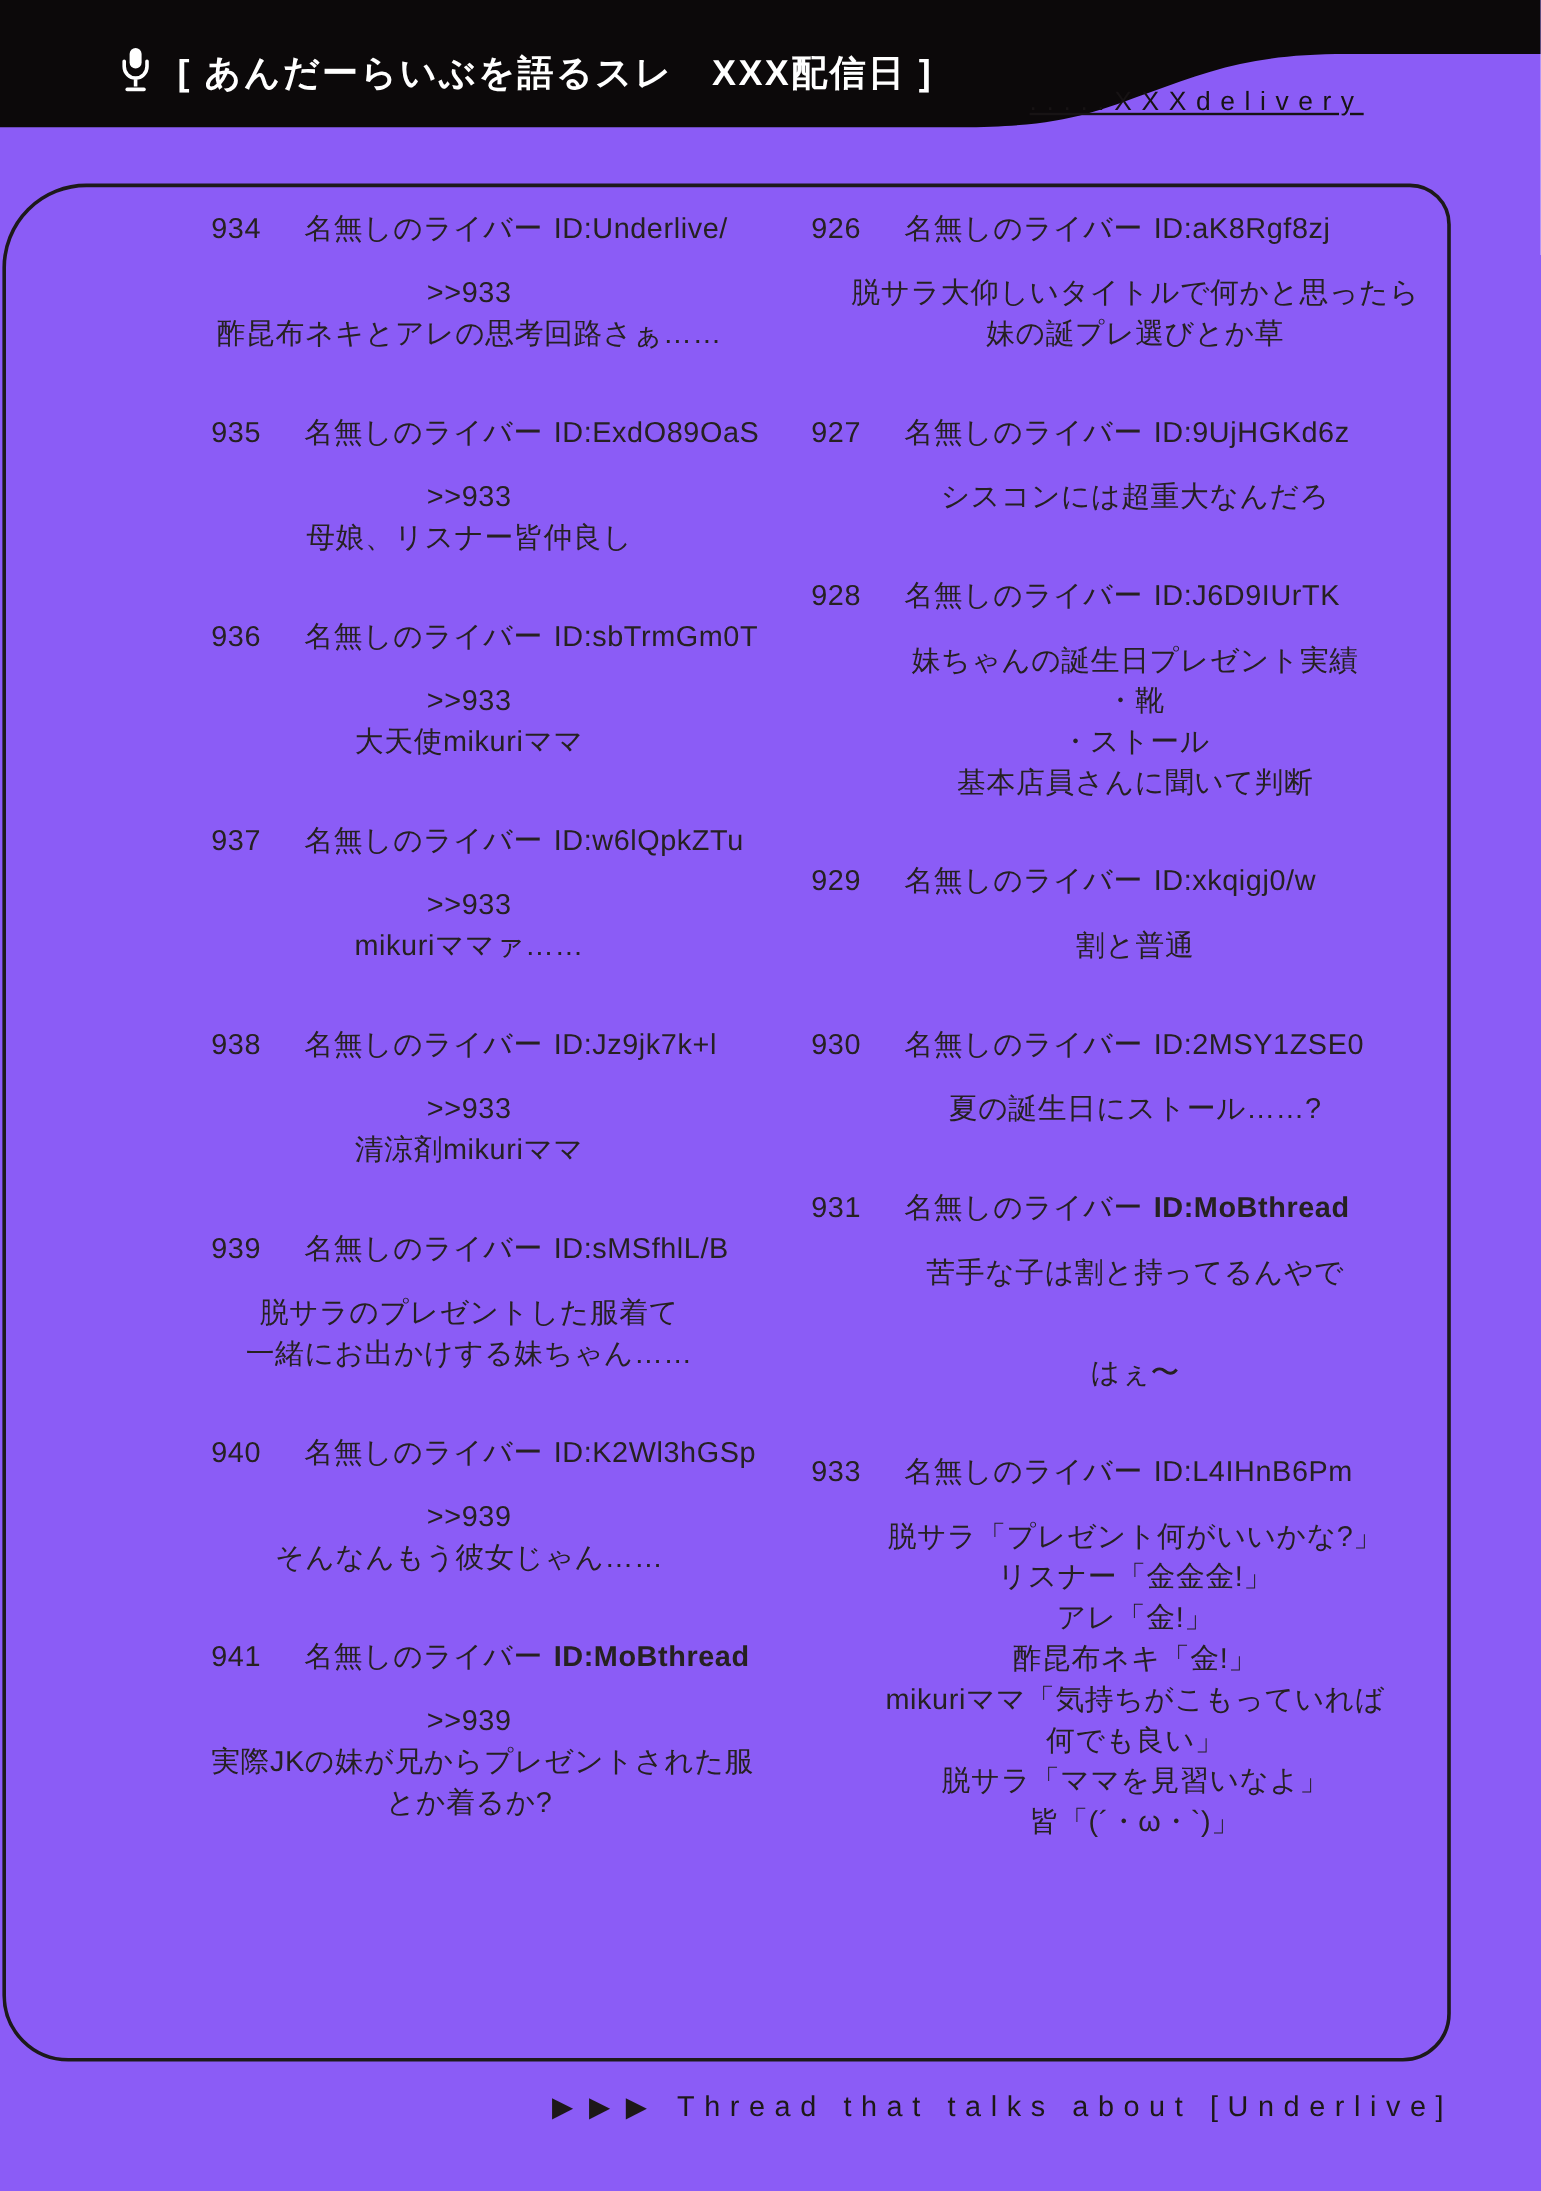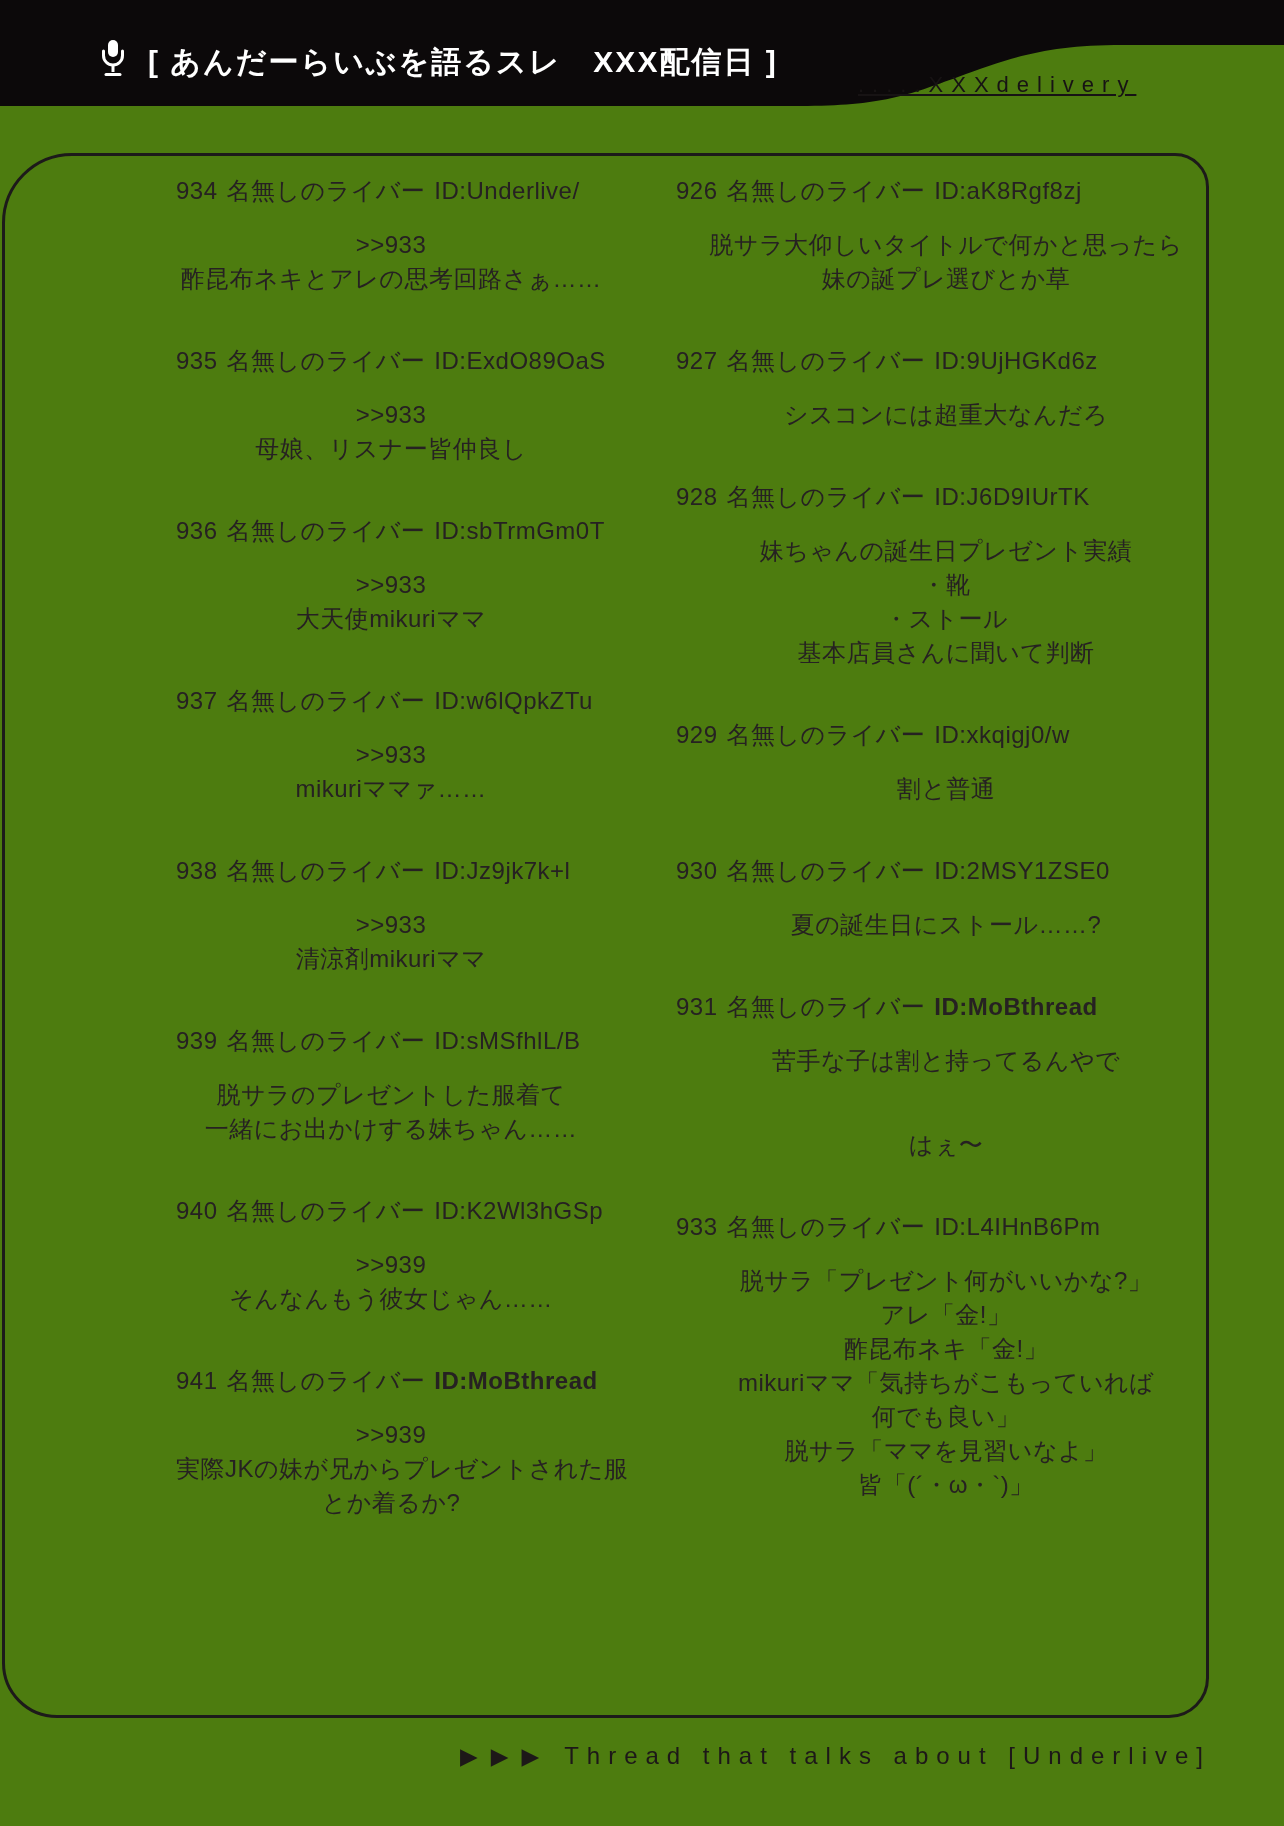--- a/index.html
+++ b/index.html
@@ -1,19 +1,19 @@
 <!DOCTYPE html>
 <html><head>
 <meta charset="utf-8">
 <style>
   html,body{margin:0;padding:0;background:#ffffff;}
   .page{
     position:relative;
     width:1284px;height:1826px;
-    background:#4d7c0f;
+    background:#8b5cf6;
     overflow:hidden;
     font-family:"Liberation Sans","DejaVu Sans",sans-serif;
     color:#262122;
   }
   
   .header{position:absolute;top:0;left:0;width:1284px;height:110px;}
   .header-shape{position:absolute;top:0;left:0;display:block;}
   .mic{position:absolute;left:101px;top:39px;width:24px;height:38px;}
   .title{
     position:absolute;left:148px;top:45px;margin:0;
@@ -37,21 +37,21 @@
   
   .col{position:absolute;top:176px;}
   .col-left{left:176px;width:430px;}
   .col-right{left:676px;width:540px;}
   .post{margin-bottom:50px;}
   .post-header{
     font-size:24px;line-height:30px;margin-bottom:22px;
     white-space:nowrap;letter-spacing:0.5px;
   }
   .post-header .num{margin-right:9px;}
-  .post-header .name{margin-right:9px;}
+  .post-header .name{margin-right:9px;margin-left:27px;}
   .post-header .pid-bold{font-weight:bold;}
   .post-line{
     font-size:24px;line-height:34px;
     white-space:nowrap;letter-spacing:0.5px;text-align:center;
   }
   
   .footer{
     position:absolute;top:1742px;right:73px;
     font-size:24px;letter-spacing:8px;
     color:#1d1818;white-space:nowrap;font-weight:500;
@@ -152,20 +152,21 @@
       <div class="post">
         <div class="post-header"><span class="num">931</span><span class="name">名無しのライバー</span><span class="pid pid-bold">ID:MoBthread</span></div>
         <div class="post-line">苦手な子は割と持ってるんやで</div>
       </div>
       <div class="post">
         <div class="post-line">はぇ〜</div>
       </div>
       <div class="post">
         <div class="post-header"><span class="num">933</span><span class="name">名無しのライバー</span><span class="pid">ID:L4IHnB6Pm</span></div>
         <div class="post-line">脱サラ「プレゼント何がいいかな?」</div>
+        <div class="post-line">リスナー「金金金!」</div>
         <div class="post-line">アレ「金!」</div>
         <div class="post-line">酢昆布ネキ「金!」</div>
         <div class="post-line">mikuriママ「気持ちがこもっていれば</div>
         <div class="post-line">何でも良い」</div>
         <div class="post-line">脱サラ「ママを見習いなよ」</div>
         <div class="post-line">皆「(´・ω・`)」</div>
       </div>
     </div>
 
   <div class="footer">

